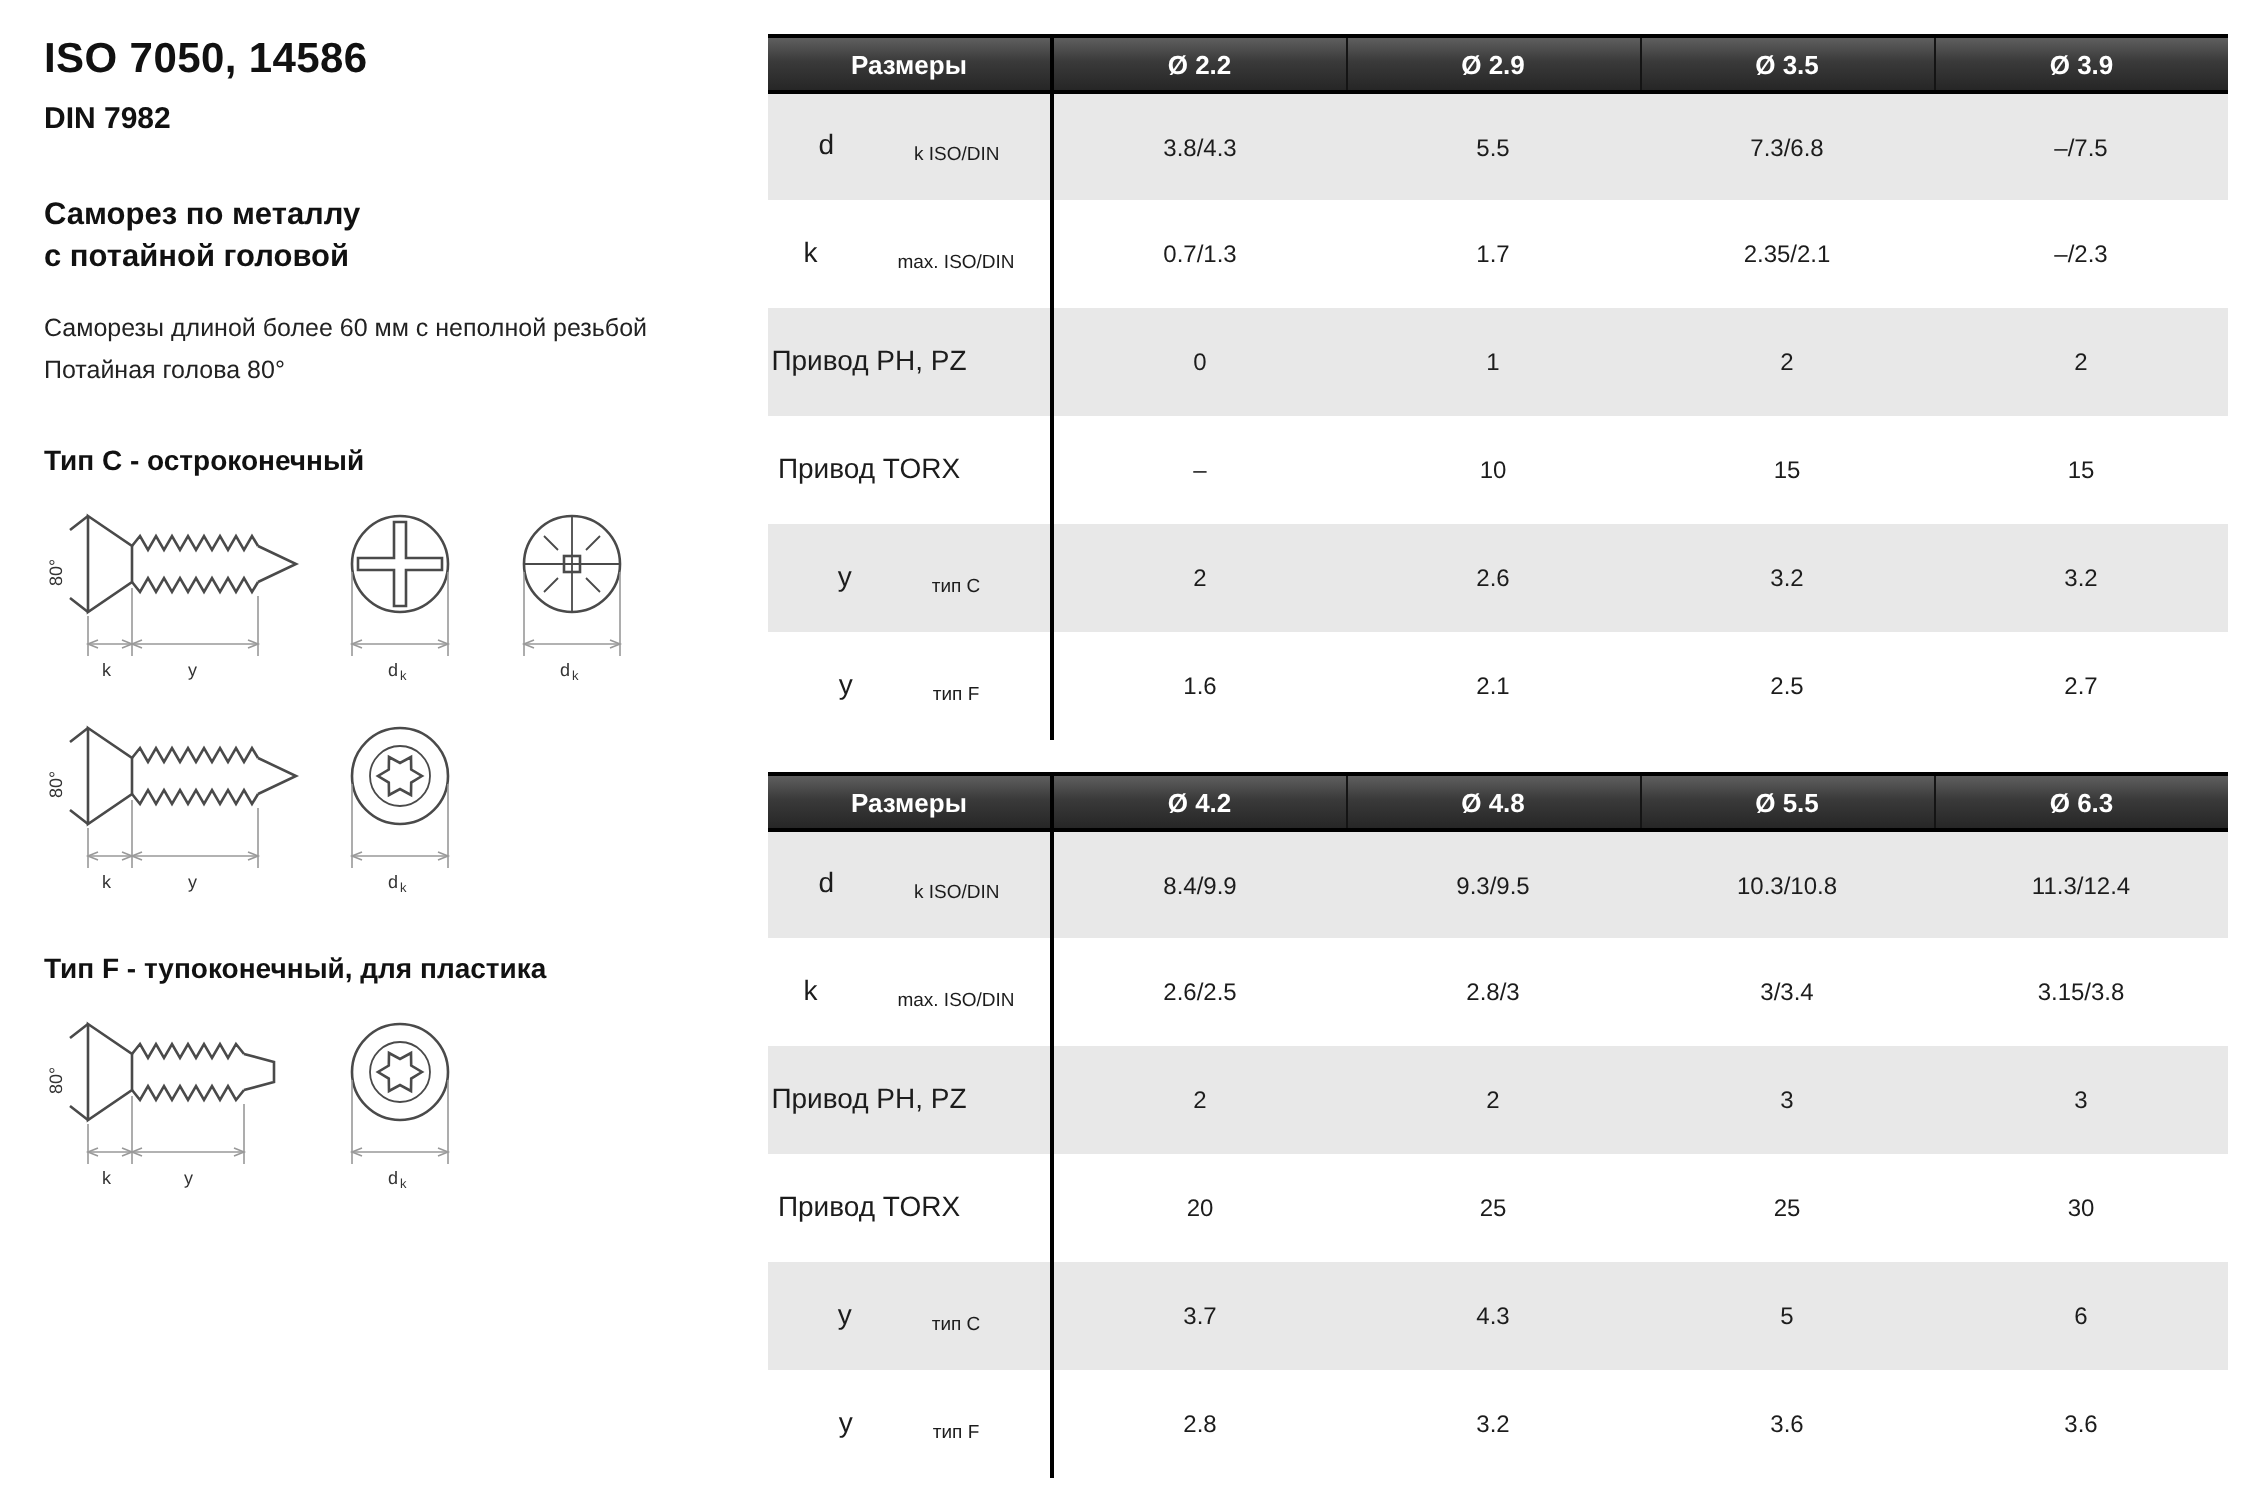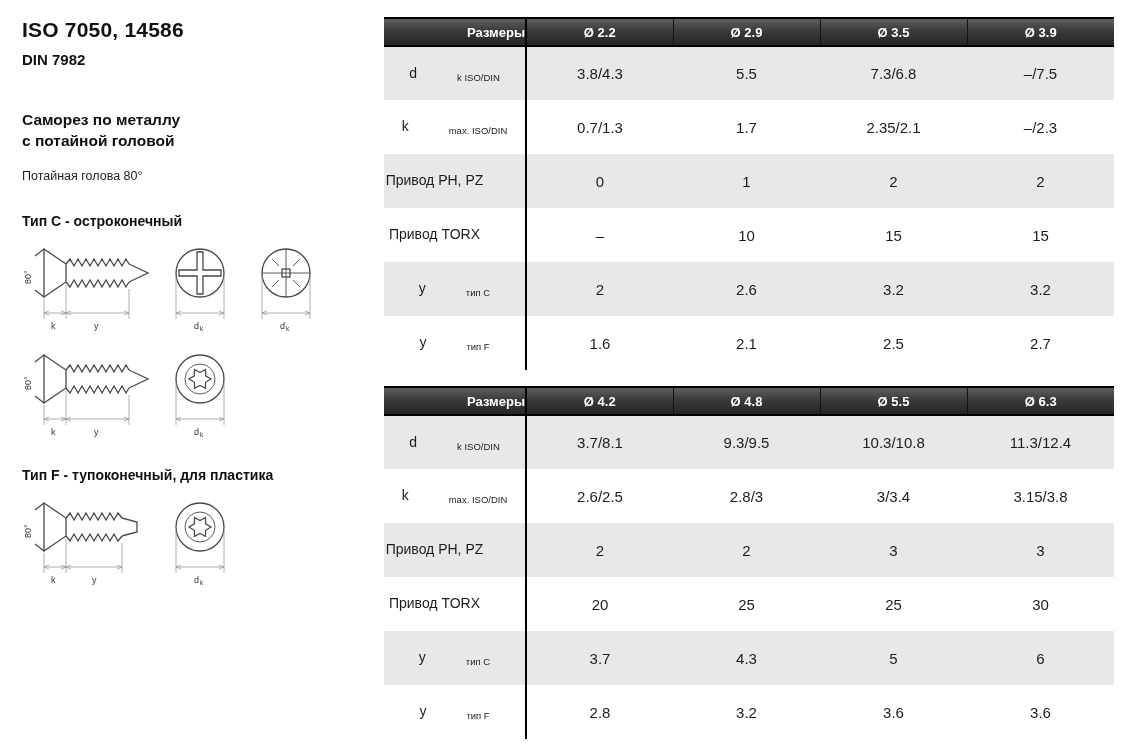--- a/index.html
+++ b/index.html
@@ -8,40 +8,40 @@
     width:1133px; height:753px; background:#ffffff;
     font-family:"Liberation Sans", sans-serif; color:#111;
     overflow:hidden;
   }
   .page { display:flex; width:1133px; height:568px; }
 
   
   .left-panel { flex:0 0 382px; width:382px; padding:12px 6px 0 22px; }
   .doc-title   { font-size:21px; font-weight:bold; margin:6px 0 0; letter-spacing:.2px; }
   .doc-subtitle{ font-size:15px; font-weight:bold; margin:9px 0 0; }
-  .product-name{ font-size:15.5px; font-weight:bold; line-height:1.35; margin-top:42px; }
+  .product-name{ font-size:15.5px; font-weight:bold; line-height:1.35; margin-top:30px; }
   .notes       { font-size:12.5px; line-height:1.7; margin-top:14px; color:#222; }
   .type-heading{ font-size:14px; font-weight:bold; margin-top:26px; }
   .drawing-row { display:block; margin-top:8px; }
   svg text { font-family:"Liberation Sans", sans-serif; }
   .dim-text  { font-size:9px; fill:#333; }
   .dim-text-small { font-size:6.5px; fill:#333; }
 
   
   .tables-panel { flex:1; padding:17px 19px 0 2px; }
   table.spec { border-collapse:collapse; width:100%; table-layout:fixed; }
   table.spec col.c-label { width:142px; }
   table.spec thead th {
     background:linear-gradient(180deg,#5f5f5f 0%,#3a3a3a 45%,#262626 100%);
     color:#fff; font-size:13px; font-weight:bold; height:28px;
     border-top:2px solid #000; border-bottom:2px solid #000;
     border-left:1px solid #141414; text-align:center; padding:0;
   }
-  table.spec thead th:first-child { border-left:none;text-align:right; }
-  table.spec tbody td { height:54px; text-align:center; font-size:15px; color:#1c1c1c; padding:0; }
+  table.spec thead th:first-child { border-left:none; }
+  table.spec tbody td { height:54px; text-align:center; font-size:12px; color:#1c1c1c; padding:0; }
   table.spec tbody tr:nth-child(odd) td { background:#e8e8e8; }
   table.spec td.label-col, table.spec th.label-col { border-right:2px solid #000; }
   table.spec tbody td.label-col { font-size:14px; }
   .ls { font-size:9.5px; vertical-align:-3px; margin-left:1px;padding-left:39px; }
   .table-2-wrap { margin-top:16px; }
 </style>
 </head>
 <body>
 
 <div class="page">
@@ -49,20 +49,21 @@
   <div class="left-panel">
     <div class="doc-title">ISO 7050, 14586</div>
     <div class="doc-subtitle">DIN 7982</div>
 
     <div class="product-name">
       <div>Саморез по металлу</div>
       <div>с потайной головой</div>
     </div>
 
     <div class="notes">
+      <div>Саморезы длиной более 60 мм с неполной резьбой</div>
       <div>Потайная голова 80°</div>
     </div>
 
     <div class="type-heading">Тип C - остроконечный</div>
 
     <svg class="drawing-row" width="340" height="98" viewBox="0 0 340 98">
       <g stroke="#4a4a4a" fill="none" stroke-width="1.3">
         <path d="M22,12 L44,27 L44,45 L22,60 Z"></path>
         <path d="M13,19 L22,12 M13,53 L22,60"></path>
         <path d="M44,27 L48,22 L52,29 L56,22 L60,29 L64,22 L68,29 L72,22 L76,29 L80,22 L84,29 L88,22 L92,29 L96,22 L100,29 L104,22 L107,27"></path>
@@ -245,21 +246,21 @@
           <th class="label-col">Размеры</th>
           <th>Ø 4.2</th>
           <th>Ø 4.8</th>
           <th>Ø 5.5</th>
           <th>Ø 6.3</th>
         </tr>
       </thead>
       <tbody>
         <tr>
           <td class="label-col"><span class="lm">d</span><span class="ls">k ISO/DIN</span></td>
-          <td>3.7/8.1</td>
+          <td>8.4/9.9</td>
           <td>9.3/9.5</td>
           <td>10.3/10.8</td>
           <td>11.3/12.4</td>
         </tr>
         <tr>
           <td class="label-col"><span class="lm">k</span><span class="ls">max. ISO/DIN</span></td>
           <td>2.6/2.5</td>
           <td>2.8/3</td>
           <td>3/3.4</td>
           <td>3.15/3.8</td>

